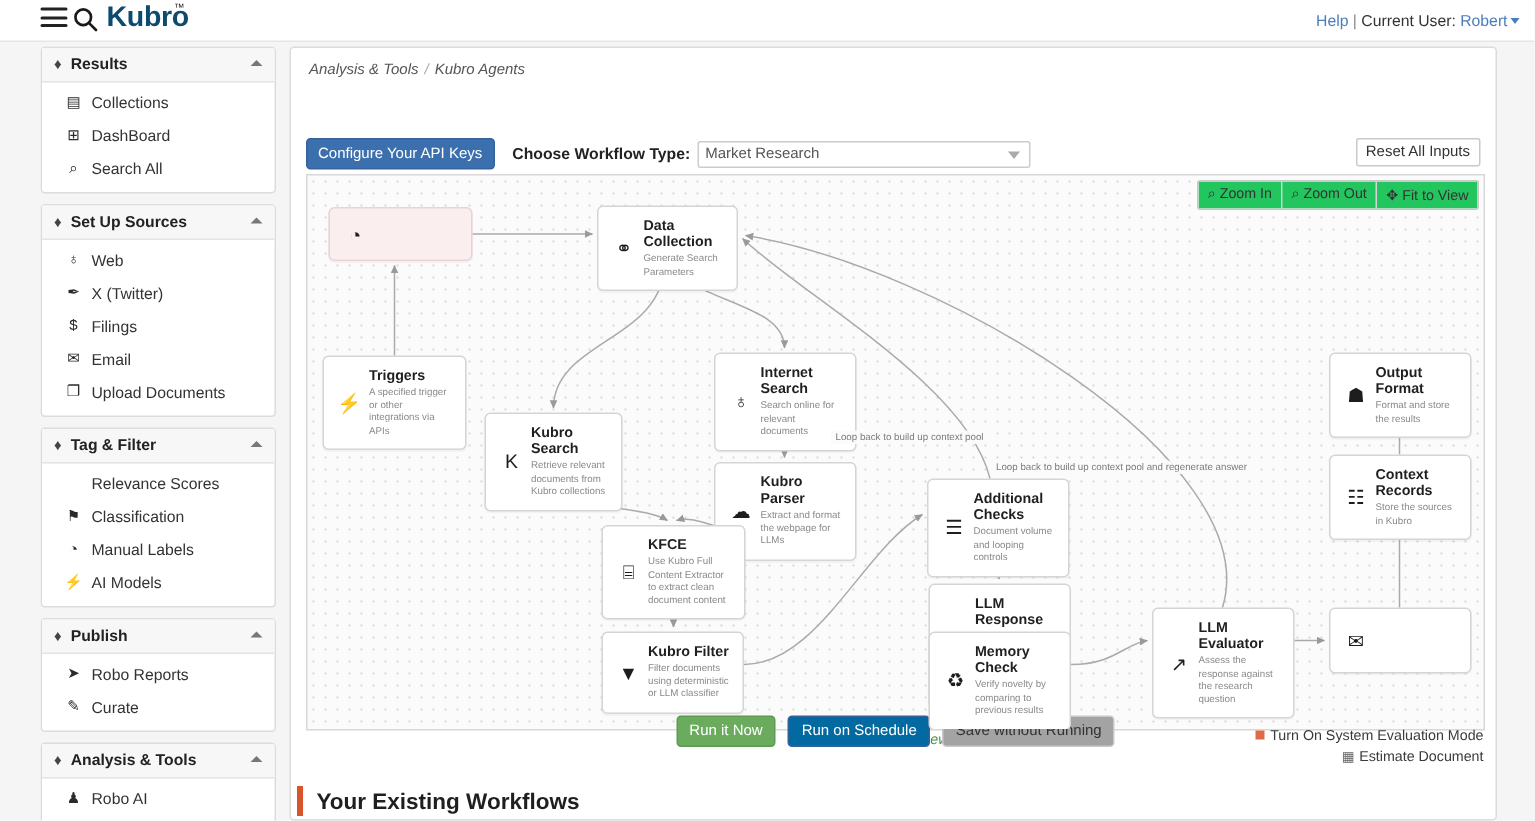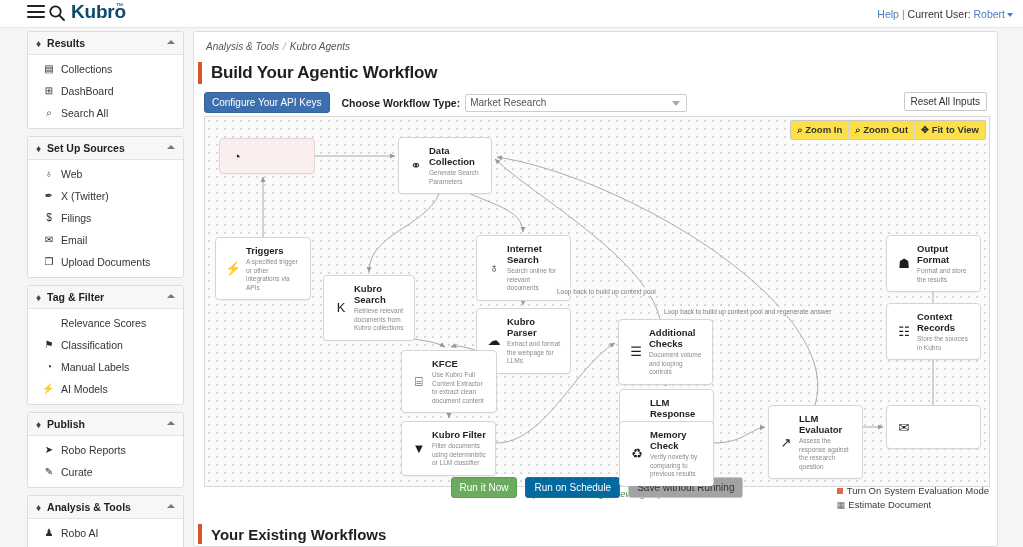--- a/index.html
+++ b/index.html
@@ -179,25 +179,24 @@
   #zoom-controls {
     position: absolute; right: 3px; top: 3px;
     display: flex; z-index: 20;
     border: 1px solid #c8c8c8; border-radius: 2px;
     overflow: hidden;
     background: #fff;
   }
   .zoom-btn {
     font-size: 9.5px; color: #333;
     padding: 3px 6px;
-    background: #fde047;
+    background: #22c55e;
     border-right: 1px solid #d5d5d5;
     cursor: pointer;
     white-space: nowrap;
-    font-weight: bold;
   }
   .zoom-btn:last-child { border-right: none; }
 
   .node {
     position: absolute;
     background: #fff;
     border: 1px solid #d5d5d5;
     border-radius: 4px;
     box-shadow: 0 1px 1px rgba(0,0,0,0.04);
     display: flex;
@@ -244,21 +243,21 @@
   }
   .act-btn {
     font-size: 10px; padding: 4px 8px; border-radius: 3px; cursor: pointer;
   }
   #run-now { background: #6aab5e; color: #fff; border: 1px solid #5c9b52; }
   #run-sched { background: #0369a1; color: #fff; border: 1px solid #34639c; }
   #save-norun { background: #a3a3a3; color: #333; border: 1px solid #c9c9c9; }
 
   #right-opts {
     position: absolute; right: 8px; top: 453px;
-    text-align: left;
+    text-align: right;
   }
   .opt-line {
     font-size: 9.5px; color: #3a3a3a;
     margin-bottom: 3px;
     cursor: pointer;
     white-space: nowrap;
   }
   .opt-line .sq {
     display: inline-block; width: 6px; height: 6px;
     background: #e2684a; margin-right: 4px;
@@ -406,24 +405,20 @@
       </div>
     </div>
   </div>
 
 <div id="main">
 
   <div id="breadcrumb">
     <span class="crumb-link">Analysis &amp; Tools</span><span class="crumb-sep">/</span><span class="crumb-link">Kubro Agents</span>
   </div>
 
-  <div id="page-title-wrap">
-    <div id="title-bar"></div>
-    <div id="page-title">Build Your Agentic Workflow</div>
-  </div>
 
   <div id="ctl-row">
     <div id="api-keys-btn">Configure Your API Keys</div>
     <div id="wf-label">Choose Workflow Type:</div>
     <div id="wf-select">
       <span>Market Research</span>
       <span class="sel-chev"></span>
     </div>
   </div>
 

